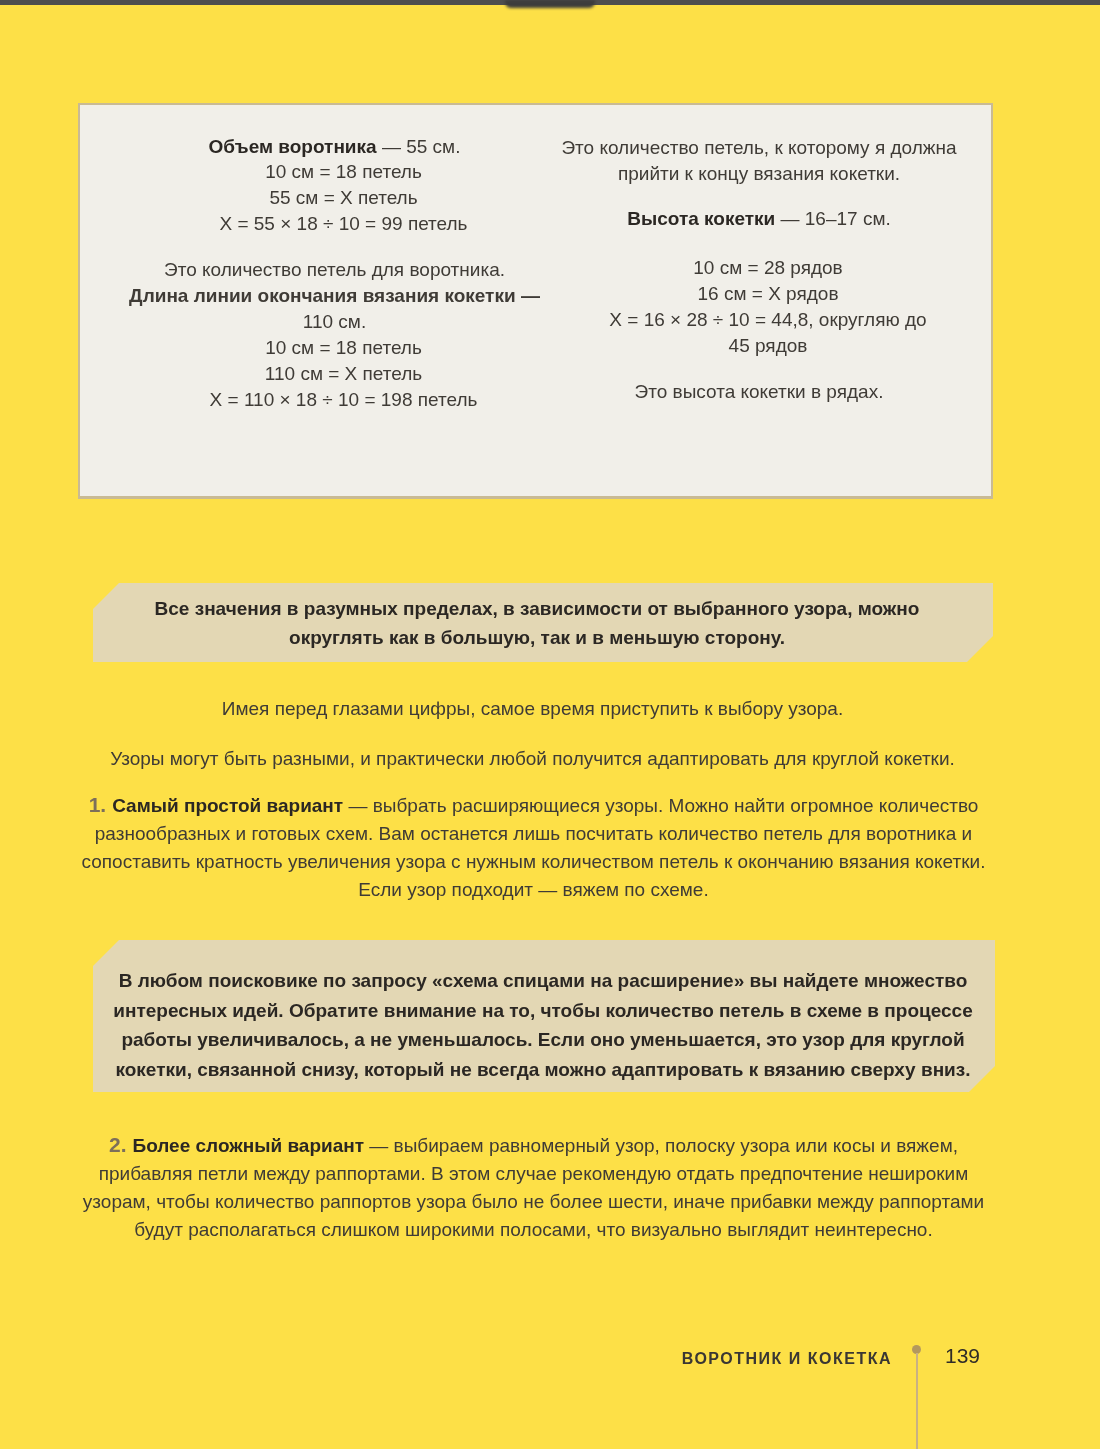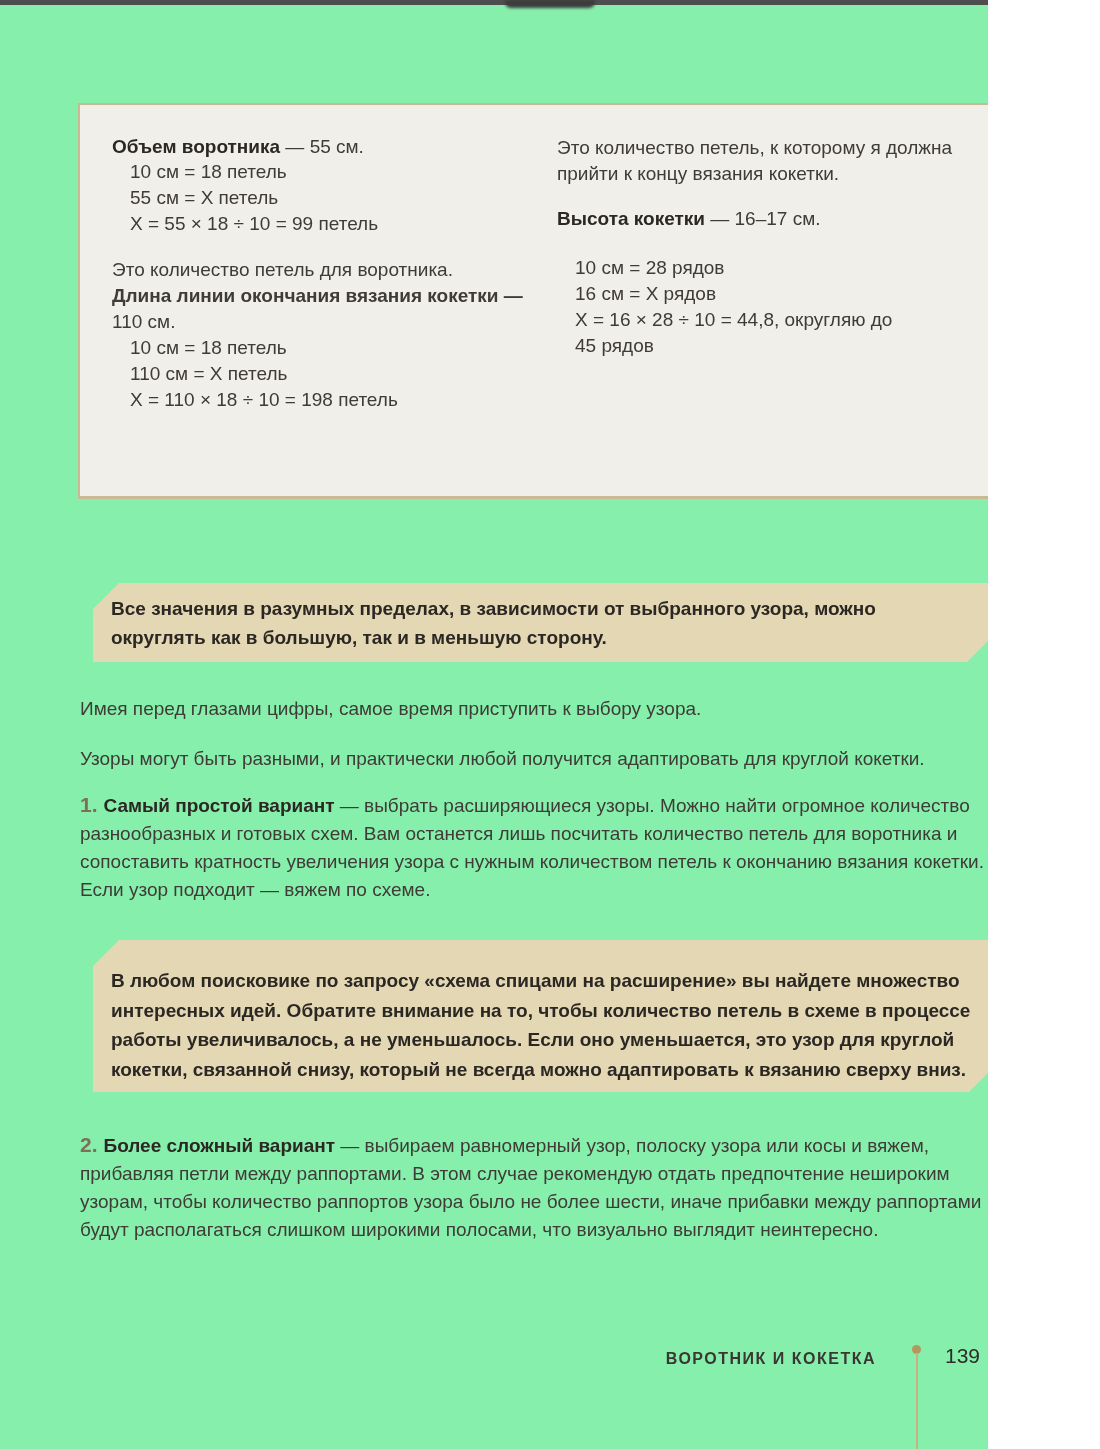--- a/index.html
+++ b/index.html
@@ -1,27 +1,28 @@
 <!DOCTYPE html>
 <html lang="ru"><head>
 <meta charset="utf-8">
 <style>
   html, body {
     margin: 0; padding: 0;
     background: #ffffff;
   }
   .page {
     position: relative;
-    width: 988px;
+    width: 1100px;
     height: 1449px;
-    background: #86efac;
+    background: #fde047;
     overflow: hidden;
     font-family: "Liberation Sans", "DejaVu Sans", sans-serif;
     color: #3f3b36;
     font-size: 19px;
+    text-align: center;
   }
 
   
   .topbar {
     position: absolute; left: 0; top: 0;
     width: 1100px; height: 5px;
     background: #4e4e4e;
   }
   .topbar-notch {
     position: absolute; left: 505px; top: 0;
@@ -94,21 +95,21 @@
   .item-num {
     color: #7d6f5a;
     font-weight: bold;
     font-size: 21px;
     margin-right: 6px;
   }
 
   
   .footer { position: absolute; left: 0; top: 1340px; width: 1100px; height: 109px; }
   .footer-chapter {
-    position: absolute; right: 224px; top: 10px;
+    position: absolute; right: 208px; top: 10px;
     font-size: 16px; font-weight: bold;
     letter-spacing: 1.5px;
     color: #3a3733;
     white-space: nowrap;
   }
   .footer-pin-head {
     position: absolute; left: 912px; top: 5px;
     width: 9px; height: 9px;
     border-radius: 50%;
     background: #b3985e;
@@ -152,20 +153,21 @@
     </div>
     <div class="calc-col-right">
       <p class="intro">Это количество петель, к которому я должна прийти к концу вязания кокетки.</p>
       <p class="calc-head"><b>Высота кокетки</b><span> — 16–17 см.</span></p>
       <div class="calc-lines">
         <div>10 см = 28 рядов</div>
         <div>16 см = Х рядов</div>
         <div>Х = 16 × 28 ÷ 10 = 44,8, округляю до</div>
         <div>45 рядов</div>
       </div>
+      <p class="calc-note">Это высота кокетки в рядах.</p>
     </div>
   </div>
 
   <div class="callout callout-1">
     <p>Все значения в разумных пределах, в зависимости от выбранного узора, можно округлять как в большую, так и в меньшую сторону.</p>
   </div>
 
   <p class="para para-1">Имея перед глазами цифры, самое время приступить к выбору узора.</p>
   <p class="para para-2">Узоры могут быть разными, и практически любой получится адаптировать для круглой кокетки.</p>
 

